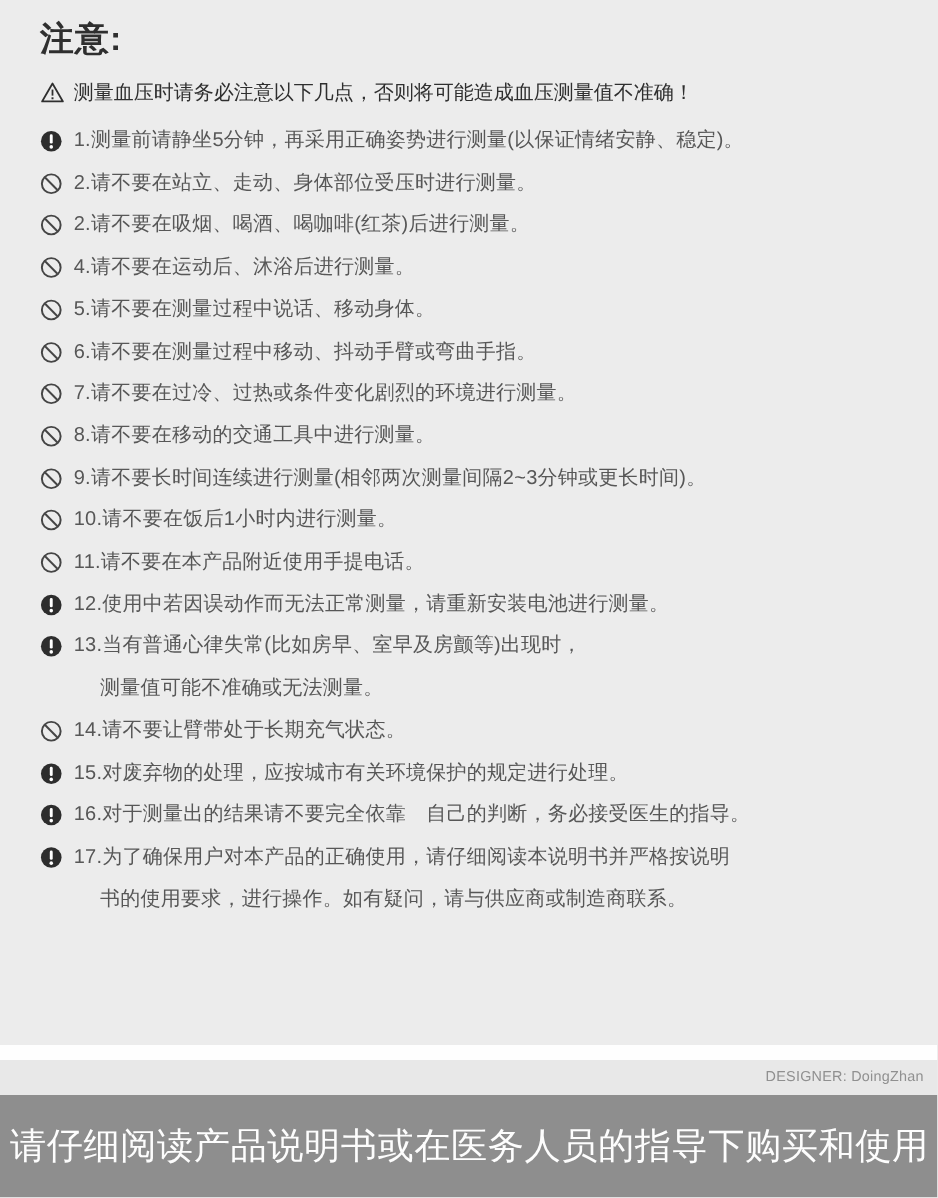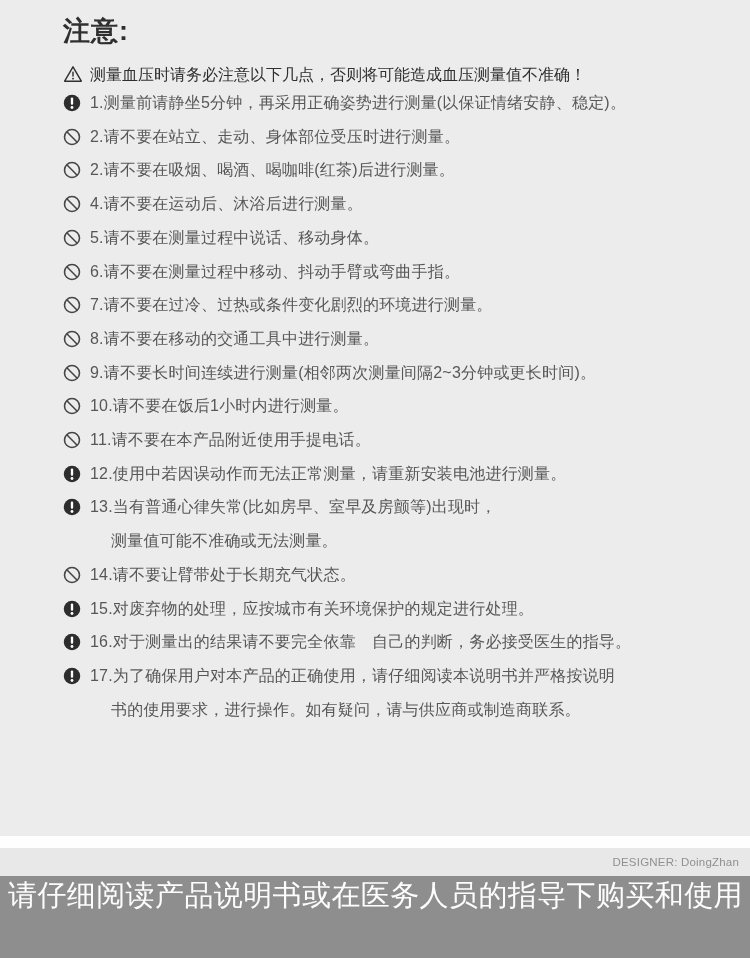--- a/index.html
+++ b/index.html
@@ -11,21 +11,21 @@
   .page {
     width: 750px;
     height: 958px;
     display: flex;
     flex-direction: column;
     overflow: hidden;
     background: #ececec;
   }
   .content {
     height: 836px;
-    padding: 14px 18px 0 63px;
+    padding: 14px 18px 0 32px;
     overflow: hidden;
   }
   .title {
     font-size: 27px;
     line-height: 34px;
     font-weight: 600;
     color: #2f2f2f;
     letter-spacing: 1px;
   }
   .warn-row {
@@ -38,21 +38,21 @@
     line-height: 22px;
   }
   .warn-row .wic {
     width: 20px;
     height: 20px;
     flex: none;
     margin-right: 7px;
     margin-top: 0px;
   }
   .warn-row .wic svg { display: block; width: 20px; height: 20px; }
-  .list { }
+  .list { margin-top: 10px; }
   .item { display: flex; align-items: flex-start; }
   .item .ic {
     width: 18px;
     height: 18px;
     flex: none;
     margin-right: 9px;
     margin-top: 8px;
   }
   .item .ic svg { display: block; width: 18px; height: 18px; }
   .item .txt {
@@ -73,21 +73,21 @@
   }
   .designer-bar span {
     font-size: 11.5px;
     color: #909090;
     letter-spacing: 0.2px;
   }
   .bottom-bar {
     height: 82px;
     background: #8e8e8e;
     display: flex;
-    align-items: flex-start;
+    align-items: center;
     padding-left: 8px;
   }
   .bottom-bar span {
     color: #fdfdfd;
     font-size: 29px;
     letter-spacing: 0.4px;
     white-space: nowrap;
   }
 </style>
 </head>

